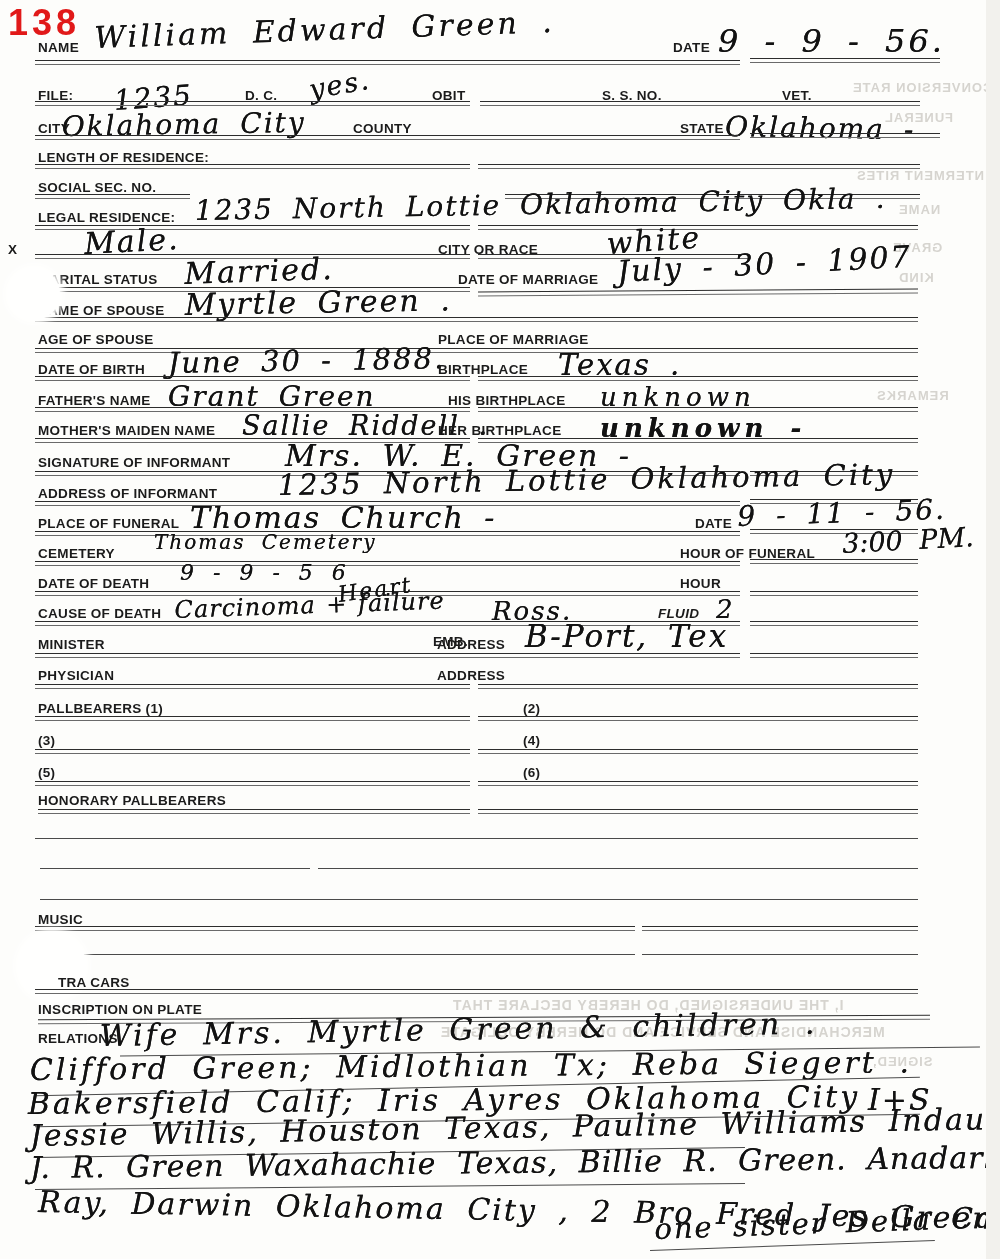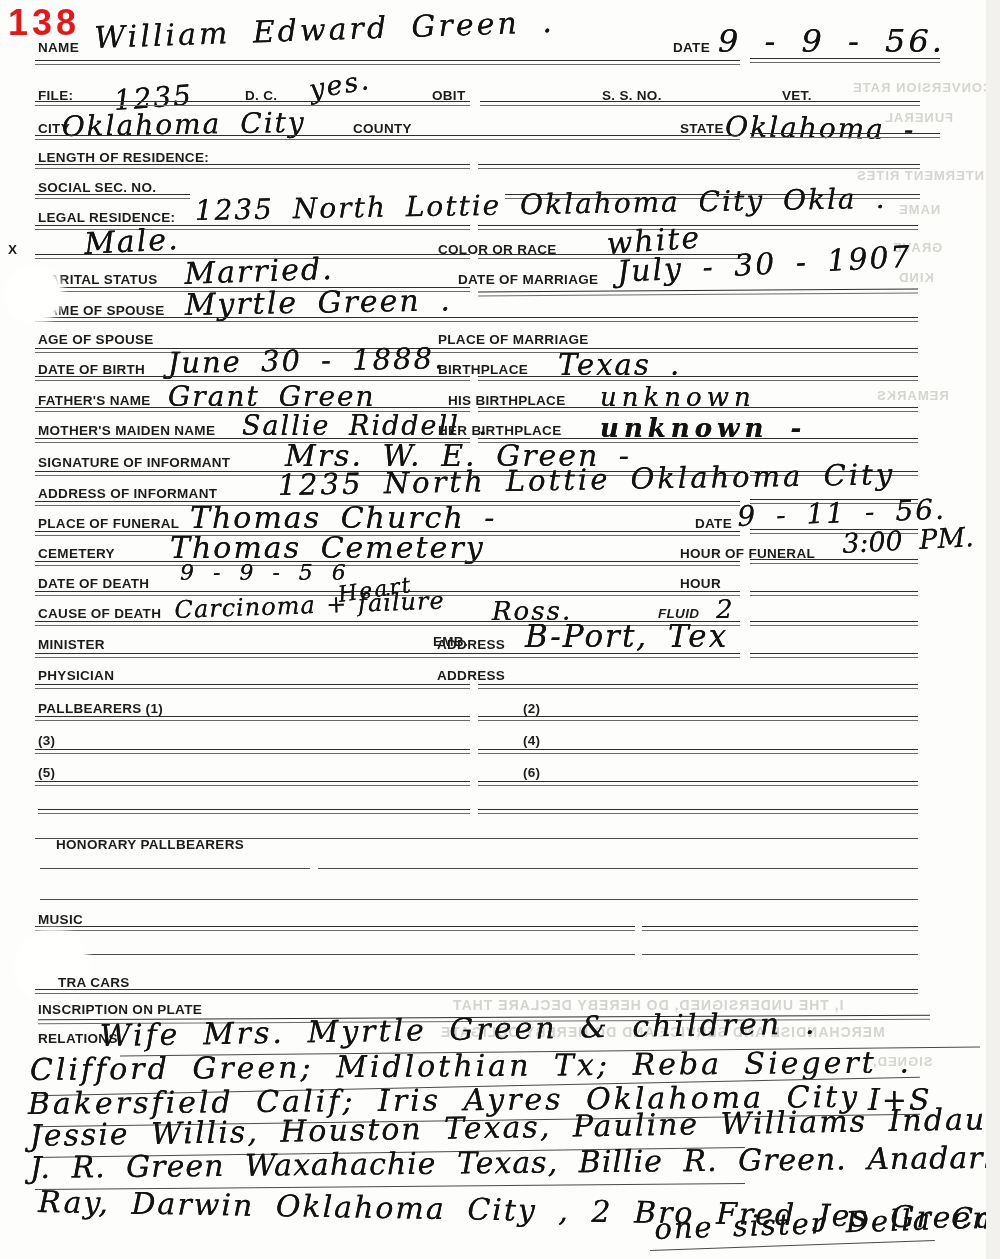--- a/index.html
+++ b/index.html
@@ -71,21 +71,21 @@
   <div class="rule" style="left:35px;top:194px;width:155px;"></div>
   <div class="rule" style="left:505px;top:194px;width:415px;"></div>
 
   <div class="label" style="left:38px;top:210px;">LEGAL RESIDENCE:</div>
   <div class="hw" style="left:195px;top:194px;font-size:28px;transform:rotate(-1deg);">1235 North Lottie Oklahoma City Okla .</div>
   <div class="rule" style="left:35px;top:225px;width:435px;"></div>
   <div class="rule" style="left:478px;top:225px;width:440px;"></div>
 
   <div class="label" style="left:8px;top:242px;">X</div>
   <div class="hw" style="left:85px;top:226px;font-size:30px;transform:rotate(-3deg);">Male.</div>
-  <div class="label" style="left:438px;top:242px;">COLOR OR RACE</div>
+  <div class="label" style="left:438px;top:242px;">CITY OR RACE</div>
   <div class="hw" style="left:608px;top:226px;font-size:30px;transform:rotate(-4deg);">white</div>
   <div class="rule" style="left:35px;top:254px;width:435px;"></div>
   <div class="rule" style="left:478px;top:254px;width:270px;"></div>
 
   <div class="label" style="left:38px;top:272px;">MARITAL STATUS</div>
   <div class="hw" style="left:185px;top:256px;font-size:30px;transform:rotate(-2deg);">Married.</div>
   <div class="label" style="left:433px;top:272px;padding-left:25px;">DATE OF MARRIAGE</div>
   <div class="hw" style="left:618px;top:254px;font-size:30px;transform:rotate(-3deg);">July - 30 - 1907</div>
   <div class="rule" style="left:35px;top:287px;width:435px;"></div>
   <div class="rule" style="left:478px;top:290px;width:440px;transform:rotate(-.4deg);"></div>
@@ -130,21 +130,21 @@
   <div class="rule" style="left:750px;top:499px;width:168px;"></div>
 
   <div class="label" style="left:38px;top:516px;">PLACE OF FUNERAL</div>
   <div class="hw" style="left:190px;top:500px;font-size:30px;">Thomas Church -</div>
   <div class="label" style="left:695px;top:516px;">DATE</div>
   <div class="hw" style="left:738px;top:500px;font-size:28px;transform:rotate(-2deg);">9 - 11 - 56.</div>
   <div class="rule" style="left:35px;top:531px;width:705px;"></div>
   <div class="rule" style="left:750px;top:529px;width:168px;"></div>
 
   <div class="label" style="left:38px;top:546px;">CEMETERY</div>
-  <div class="hw" style="left:170px;top:530px;font-size:30px;">Thomas Cemetery</div>
+  <div class="hw" style="left:154px;top:530px;font-size:20px;">Thomas Cemetery</div>
   <div class="label" style="left:680px;top:546px;">HOUR OF FUNERAL</div>
   <div class="hw" style="left:843px;top:528px;font-size:27px;transform:rotate(-3deg);letter-spacing:0;">3:00 PM.</div>
   <div class="rule" style="left:35px;top:561px;width:705px;"></div>
   <div class="rule" style="left:750px;top:559px;width:168px;"></div>
 
   <div class="label" style="left:38px;top:576px;">DATE OF DEATH</div>
   <div class="hw" style="left:180px;top:560px;font-size:22px;">9 - 9 - 5 6</div>
   <div class="label" style="left:680px;top:576px;">HOUR</div>
   <div class="rule" style="left:35px;top:591px;width:705px;"></div>
   <div class="rule" style="left:750px;top:591px;width:168px;"></div>
@@ -176,21 +176,21 @@
   <div class="rule" style="left:478px;top:716px;width:440px;"></div>
   <div class="label" style="left:38px;top:733px;">(3)</div>
   <div class="label" style="left:523px;top:733px;">(4)</div>
   <div class="rule" style="left:35px;top:749px;width:435px;"></div>
   <div class="rule" style="left:478px;top:749px;width:440px;"></div>
   <div class="label" style="left:38px;top:765px;">(5)</div>
   <div class="label" style="left:523px;top:765px;">(6)</div>
   <div class="rule" style="left:35px;top:781px;width:435px;"></div>
   <div class="rule" style="left:478px;top:781px;width:440px;"></div>
 
-  <div class="label" style="left:56px;top:793px;margin-top:44px;">HONORARY PALLBEARERS</div>
+  <div class="label" style="left:38px;top:793px;">HONORARY PALLBEARERS</div>
   <div class="rule" style="left:38px;top:809px;width:432px;"></div>
   <div class="rule" style="left:478px;top:809px;width:440px;"></div>
   <div class="rule thin" style="left:35px;top:838px;width:883px;"></div>
   <div class="rule thin" style="left:40px;top:868px;width:270px;"></div>
   <div class="rule thin" style="left:318px;top:868px;width:600px;"></div>
   <div class="rule thin" style="left:40px;top:899px;width:878px;"></div>
 
   <div class="label" style="left:38px;top:912px;">MUSIC</div>
   <div class="rule" style="left:35px;top:926px;width:600px;"></div>
   <div class="rule" style="left:642px;top:926px;width:276px;"></div>

